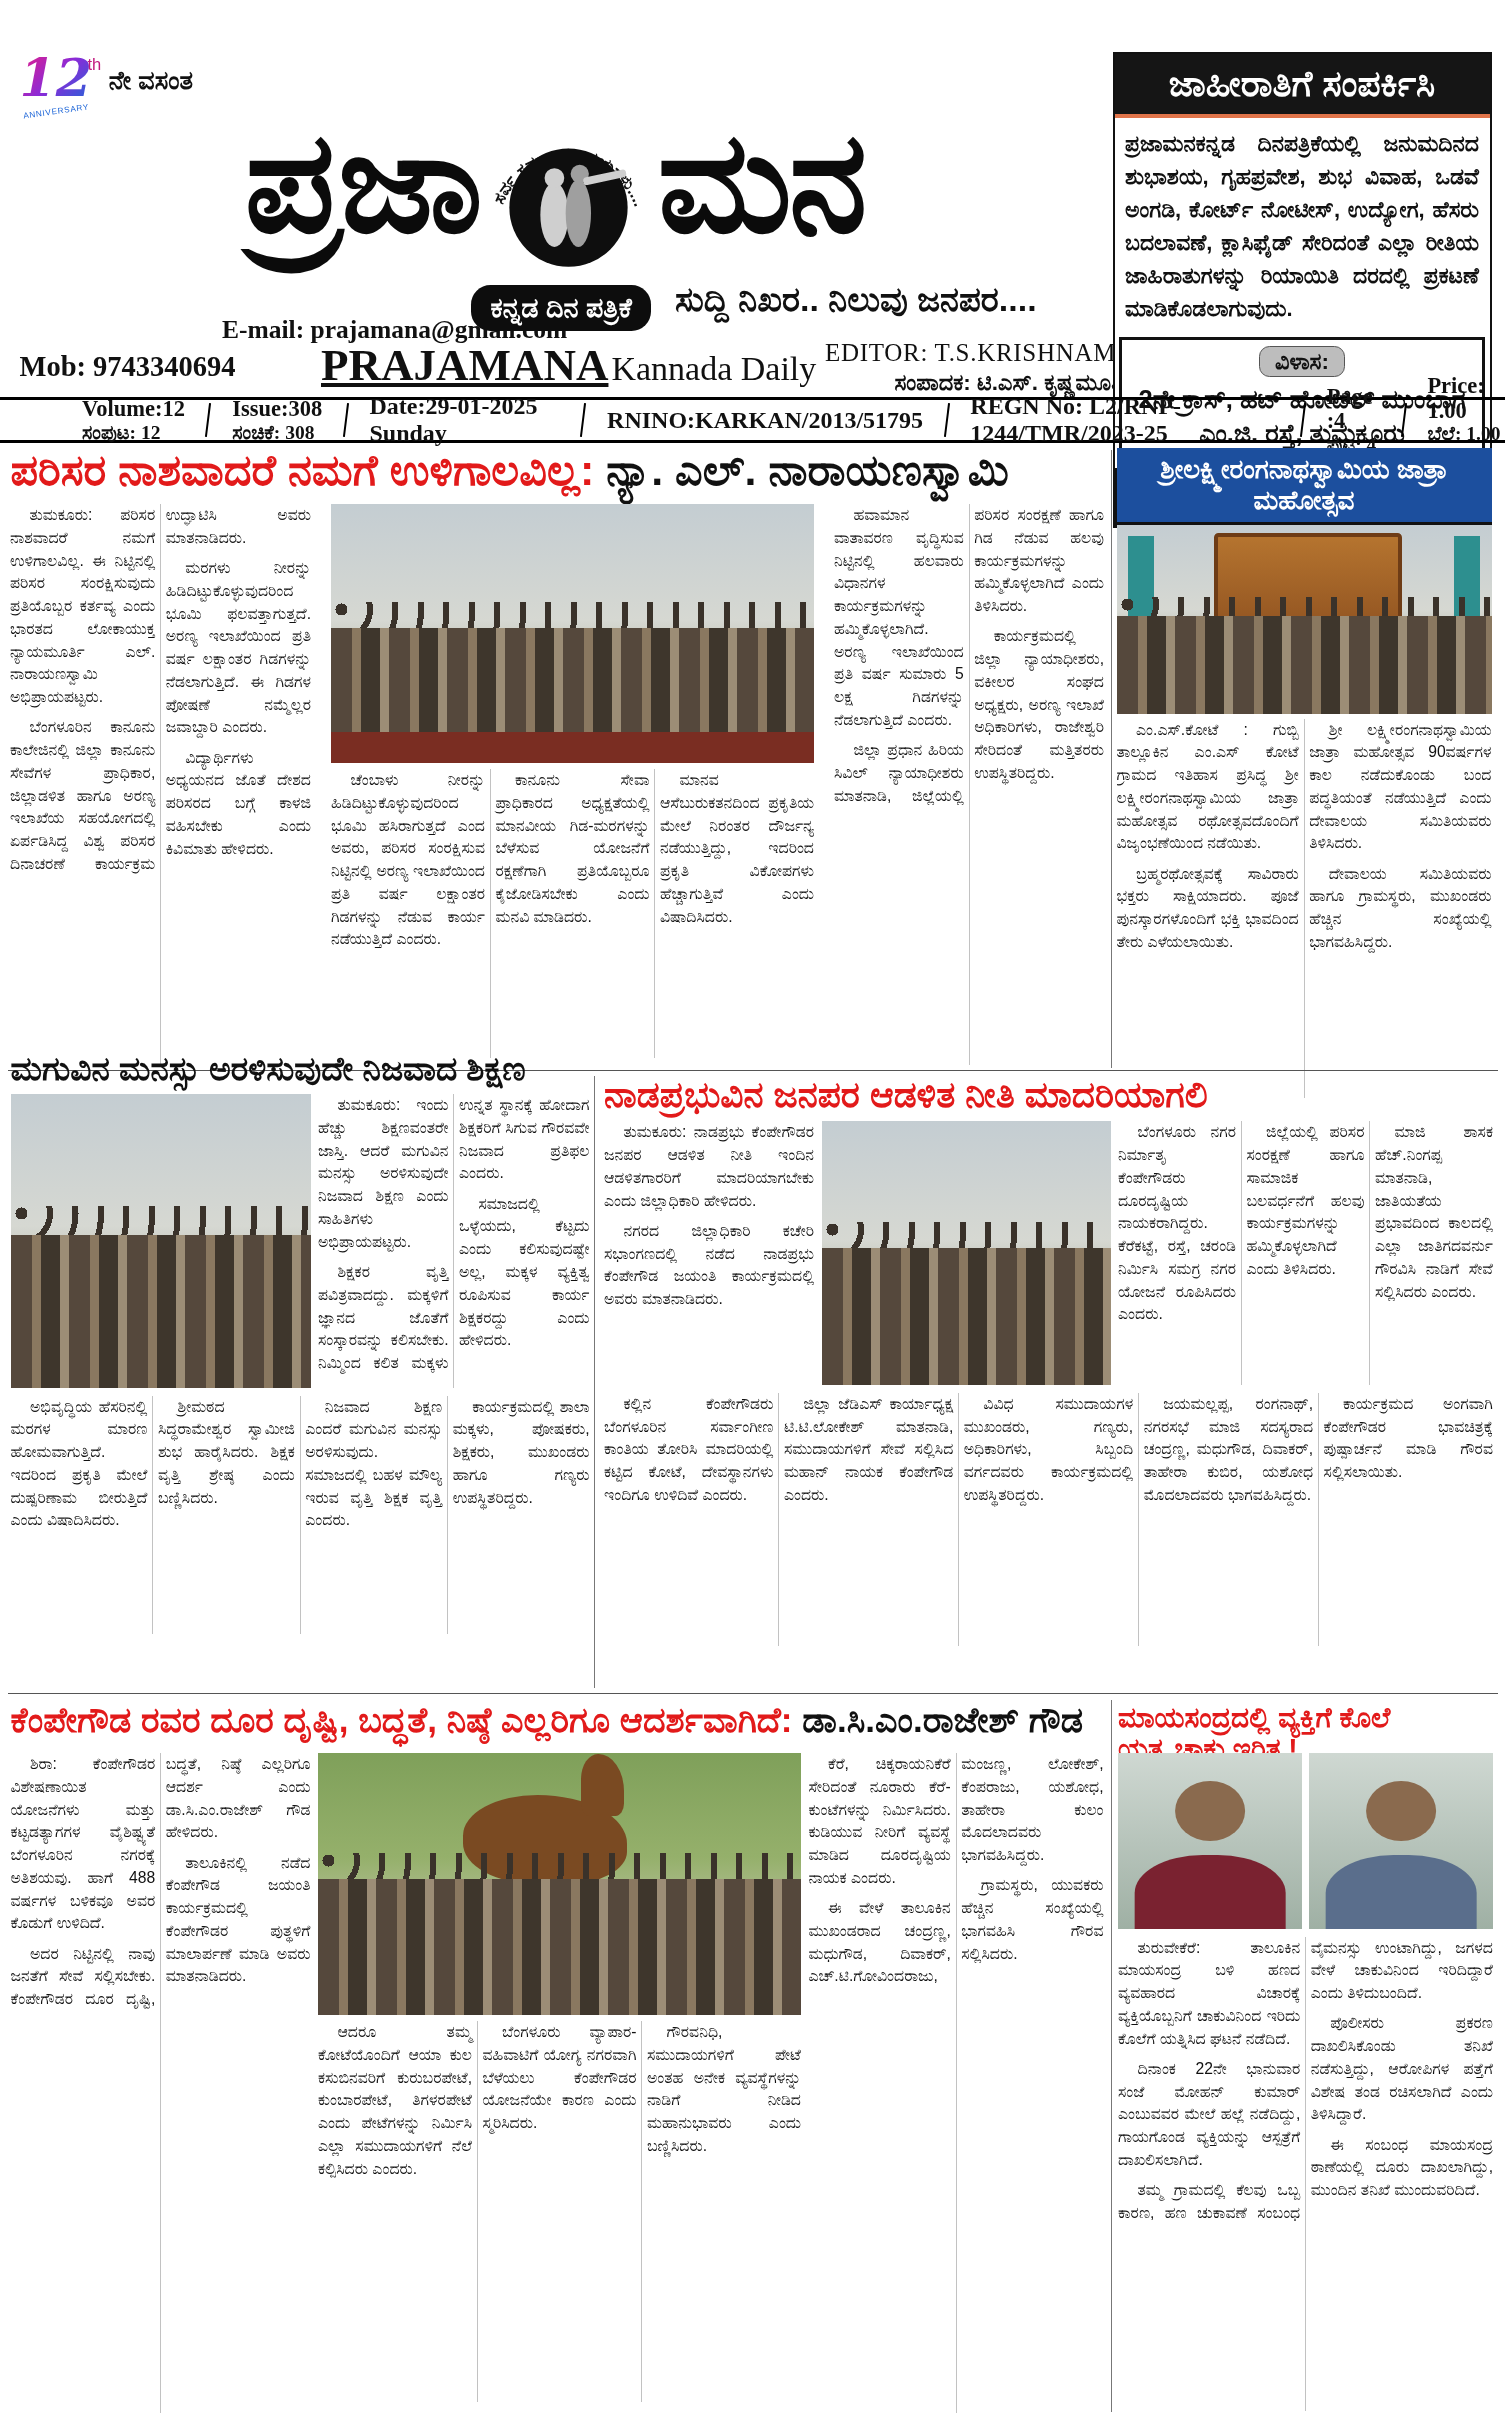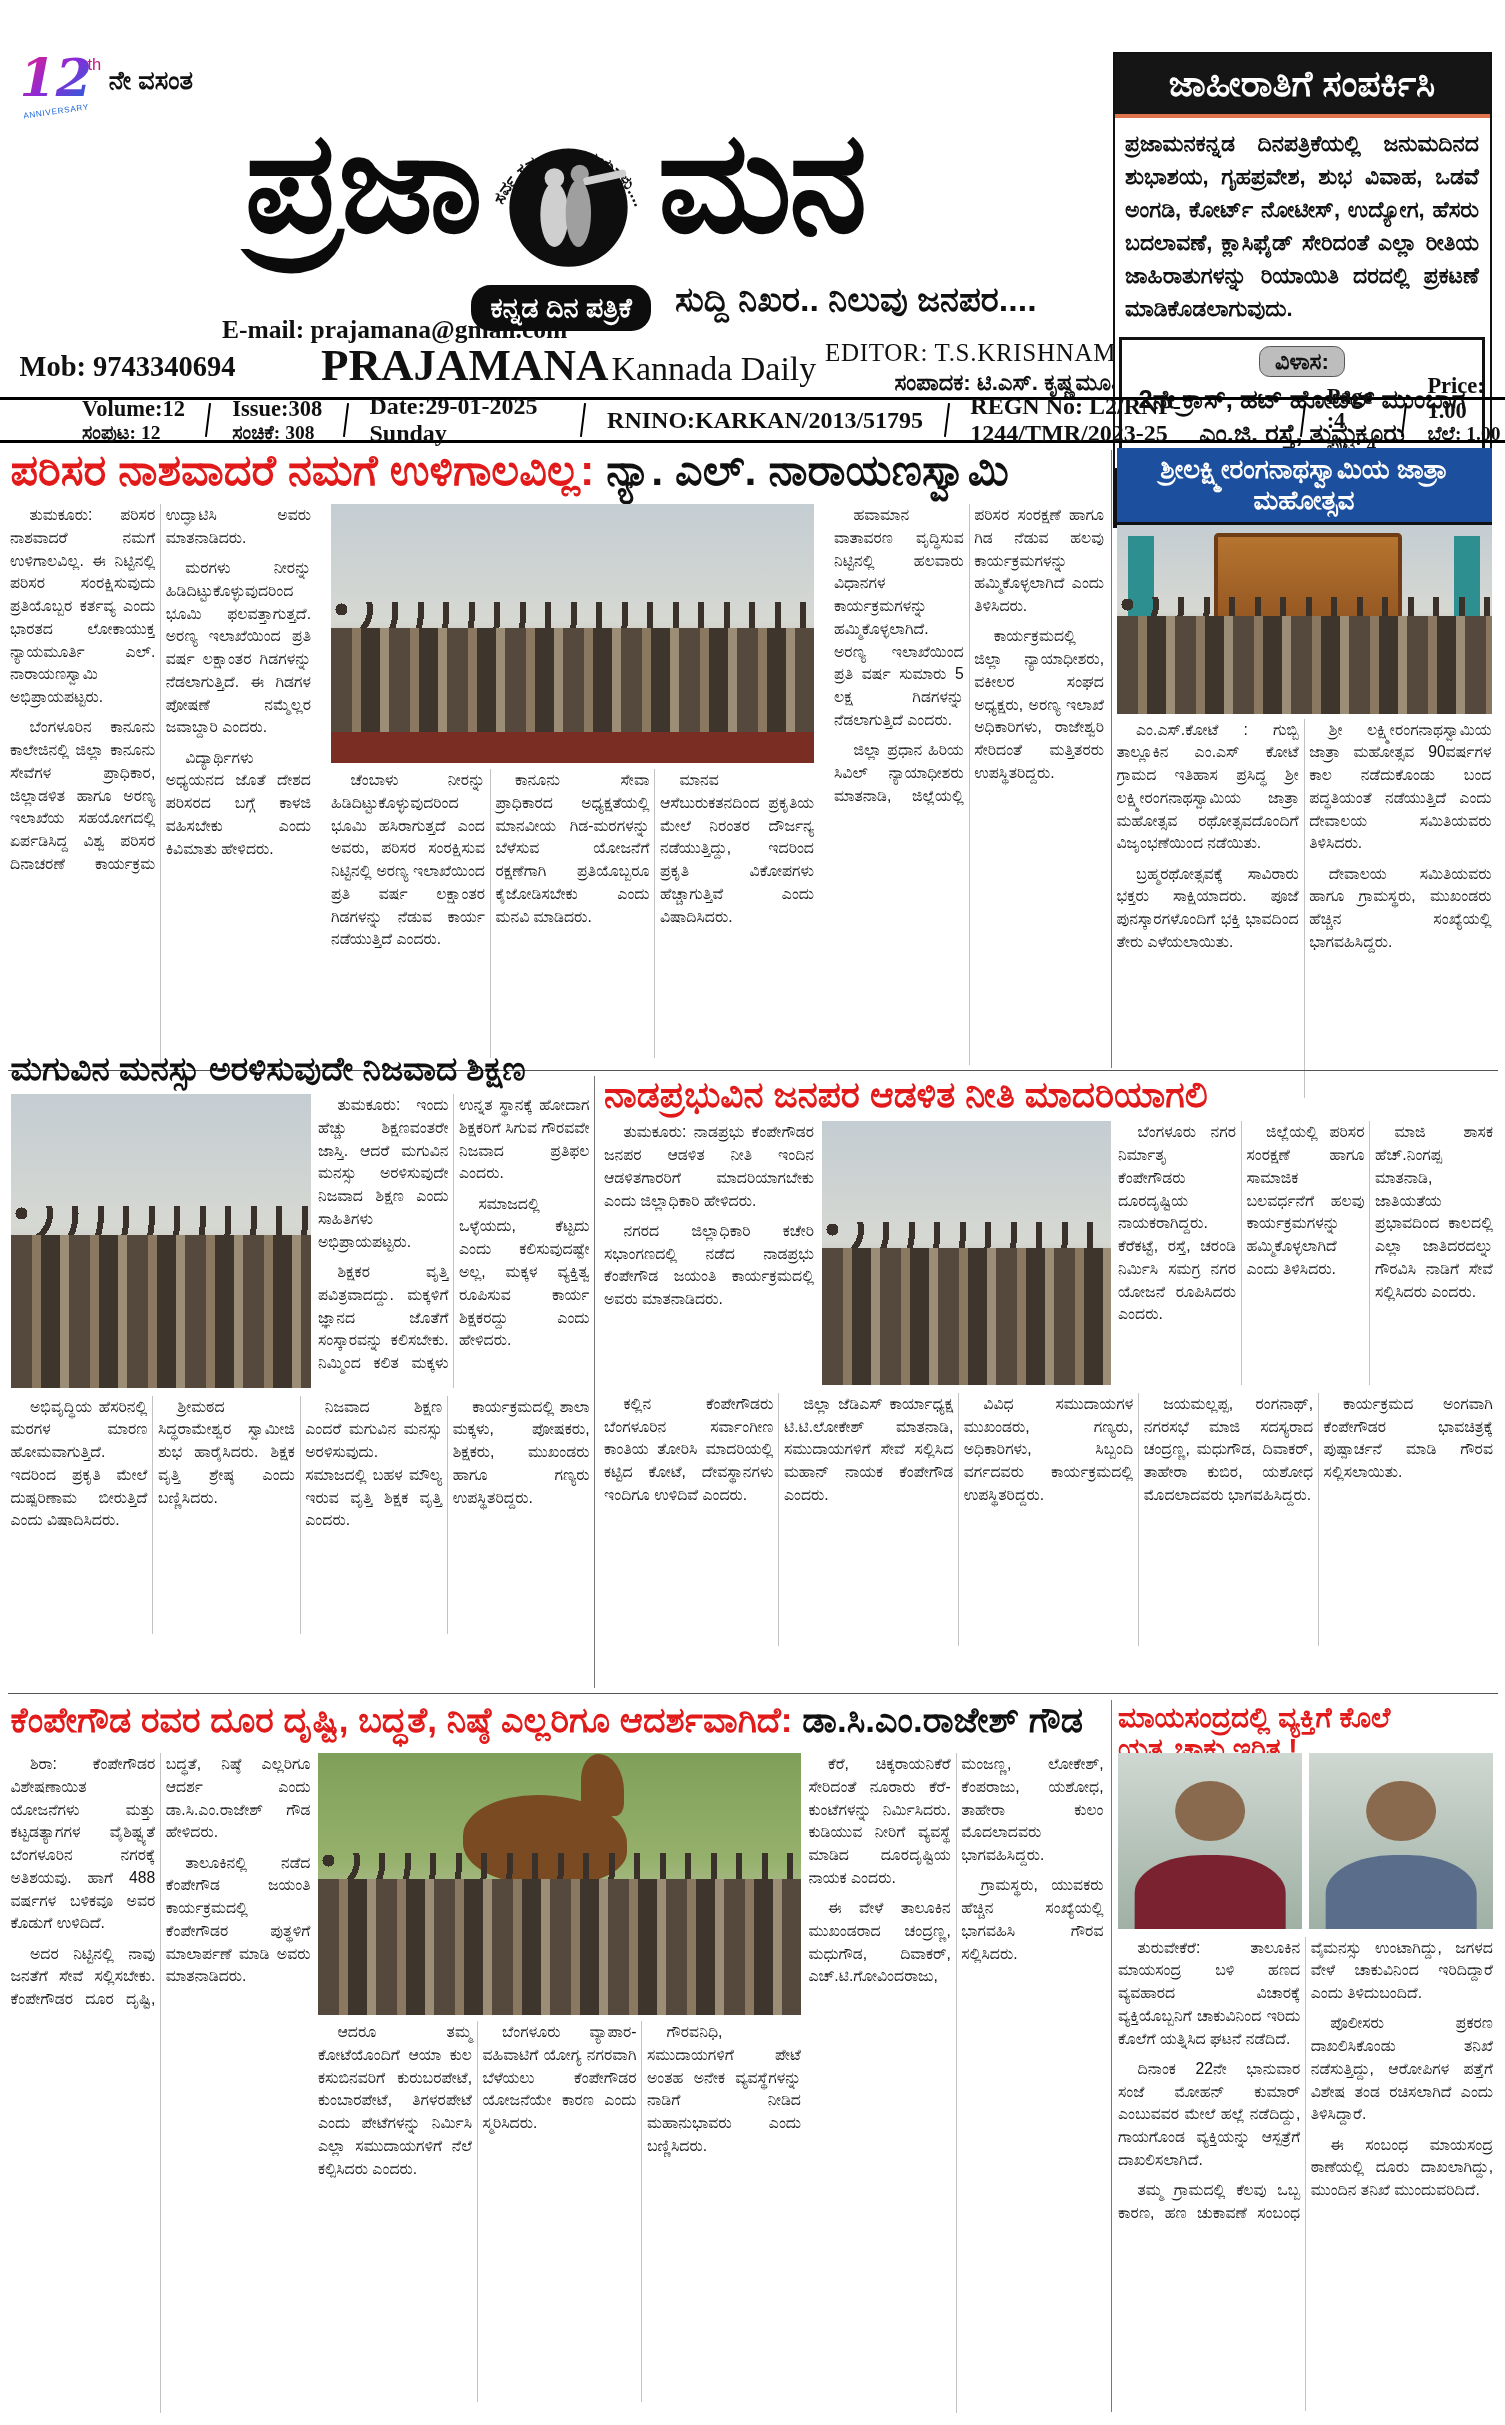--- a/index.html
+++ b/index.html
@@ -11,21 +11,21 @@
              background:linear-gradient(135deg,#e41e8a,#8a2bd8,#1e66d8);-webkit-background-clip:text;background-clip:text;color:transparent;}
   .anniv-sup{font-size:16.5px;font-weight:normal;color:#c2187d;margin-left:-4.5px;}
   .anniv-ribbon{position:absolute;left:3px;top:52px;font-size:8.2px;letter-spacing:0.7px;color:#1e66d8;transform:rotate(-8deg);}
   .anniv-kn{font-size:25.5px;font-weight:bold;margin:10.5px 0 0 7.5px;}
   .masthead{position:absolute;left:30px;top:63px;width:1049px;height:240px;display:flex;align-items:center;justify-content:center;gap:4.5px;}
   .mast-word{font-weight:900;font-size:141px;line-height:.95;letter-spacing:-3px;color:#0b0b0b;white-space:nowrap;}
   .emblem{width:169px;height:176px;flex:0 0 auto;}
   .email{position:absolute;left:222px;top:315px;font-family:"Liberation Serif",serif;font-weight:bold;font-size:25.5px;}
   .mob{position:absolute;left:19.5px;top:351px;font-family:"Liberation Serif",serif;font-weight:bold;font-size:28.5px;}
   .ptitle{position:absolute;left:321px;top:339px;font-family:"Liberation Serif",serif;white-space:nowrap;}
-  .ptitle .en{font-size:45px;font-weight:bold;}
+  .ptitle .en{font-size:45px;font-weight:bold;text-decoration:underline;}
   .ptitle .sub{font-size:34px;}
   .badge{position:absolute;left:471px;top:285px;background:#0d0d0d;color:#fff;border-radius:19.5px;
          padding:7.5px 19.5px;font-size:27px;font-weight:bold;}
   .tagline{position:absolute;left:675px;top:280px;font-size:34px;font-weight:900;white-space:nowrap;}
   .editor{position:absolute;left:825px;top:339px;text-align:center;}
   .editor .en{font-family:"Liberation Serif",serif;font-size:25px;letter-spacing:0.7px;}
   .editor .kn{font-size:22.5px;font-weight:bold;margin-top:3px;}
   
   .adbox{position:absolute;right:13.5px;top:52px;width:375px;border:2.2px solid #111;background:#fff;}
   .ad-head{background:#151515;color:#fff;font-size:36px;font-weight:bold;text-align:center;
@@ -266,21 +266,21 @@
           <p>ತುಮಕೂರು: ನಾಡಪ್ರಭು ಕೆಂಪೇಗೌಡರ ಜನಪರ ಆಡಳಿತ ನೀತಿ ಇಂದಿನ ಆಡಳಿತಗಾರರಿಗೆ ಮಾದರಿಯಾಗಬೇಕು ಎಂದು ಜಿಲ್ಲಾಧಿಕಾರಿ ಹೇಳಿದರು.</p>
           <p>ನಗರದ ಜಿಲ್ಲಾಧಿಕಾರಿ ಕಚೇರಿ ಸಭಾಂಗಣದಲ್ಲಿ ನಡೆದ ನಾಡಪ್ರಭು ಕೆಂಪೇಗೌಡ ಜಯಂತಿ ಕಾರ್ಯಕ್ರಮದಲ್ಲಿ ಅವರು ಮಾತನಾಡಿದರು.</p>
         </div>
       <div class="photo" style="width:289px;height:264px;flex:0 0 auto;">
         <div class="heads"></div>
         <div class="crowd"></div>
       </div>
       <div class="cols midr-colB">
           <p>ಬೆಂಗಳೂರು ನಗರ ನಿರ್ಮಾತೃ ಕೆಂಪೇಗೌಡರು ದೂರದೃಷ್ಟಿಯ ನಾಯಕರಾಗಿದ್ದರು. ಕೆರೆಕಟ್ಟೆ, ರಸ್ತೆ, ಚರಂಡಿ ನಿರ್ಮಿಸಿ ಸಮಗ್ರ ನಗರ ಯೋಜನೆ ರೂಪಿಸಿದರು ಎಂದರು.</p>
           <p>ಜಿಲ್ಲೆಯಲ್ಲಿ ಪರಿಸರ ಸಂರಕ್ಷಣೆ ಹಾಗೂ ಸಾಮಾಜಿಕ ಬಲವರ್ಧನೆಗೆ ಹಲವು ಕಾರ್ಯಕ್ರಮಗಳನ್ನು ಹಮ್ಮಿಕೊಳ್ಳಲಾಗಿದೆ ಎಂದು ತಿಳಿಸಿದರು.</p>
-          <p>ಮಾಜಿ ಶಾಸಕ ಹೆಚ್.ನಿಂಗಪ್ಪ ಮಾತನಾಡಿ, ಜಾತಿಯತೆಯ ಪ್ರಭಾವದಿಂದ ಕಾಲದಲ್ಲಿ ಎಲ್ಲಾ ಜಾತಿದರದಲ್ನು ಗೌರವಿಸಿ ನಾಡಿಗೆ ಸೇವೆ ಸಲ್ಲಿಸಿದರು ಎಂದರು.</p>
+          <p>ಮಾಜಿ ಶಾಸಕ ಹೆಚ್.ನಿಂಗಪ್ಪ ಮಾತನಾಡಿ, ಜಾತಿಯತೆಯ ಪ್ರಭಾವದಿಂದ ಕಾಲದಲ್ಲಿ ಎಲ್ಲಾ ಜಾತಿಗದವರ್ನು ಗೌರವಿಸಿ ನಾಡಿಗೆ ಸೇವೆ ಸಲ್ಲಿಸಿದರು ಎಂದರು.</p>
         </div>
     </div>
     <div class="cols midr-bottom">
         <p>ಕಲ್ಲಿನ ಕೆಂಪೇಗೌಡರು ಬೆಂಗಳೂರಿನ ಸರ್ವಾಂಗೀಣ ಕಾಂತಿಯ ತೋರಿಸಿ ಮಾದರಿಯಲ್ಲಿ ಕಟ್ಟಿದ ಕೋಟೆ, ದೇವಸ್ಥಾನಗಳು ಇಂದಿಗೂ ಉಳಿದಿವೆ ಎಂದರು.</p>
         <p>ಜಿಲ್ಲಾ ಜೆಡಿಎಸ್ ಕಾರ್ಯಾಧ್ಯಕ್ಷ ಟಿ.ಟಿ.ಲೋಕೇಶ್ ಮಾತನಾಡಿ, ಸಮುದಾಯಗಳಿಗೆ ಸೇವೆ ಸಲ್ಲಿಸಿದ ಮಹಾನ್ ನಾಯಕ ಕೆಂಪೇಗೌಡ ಎಂದರು.</p>
         <p>ವಿವಿಧ ಸಮುದಾಯಗಳ ಮುಖಂಡರು, ಗಣ್ಯರು, ಅಧಿಕಾರಿಗಳು, ಸಿಬ್ಬಂದಿ ವರ್ಗದವರು ಕಾರ್ಯಕ್ರಮದಲ್ಲಿ ಉಪಸ್ಥಿತರಿದ್ದರು.</p>
         <p>ಜಯಮಲ್ಲಪ್ಪ, ರಂಗನಾಥ್, ನಗರಸಭೆ ಮಾಜಿ ಸದಸ್ಯರಾದ ಚಂದ್ರಣ್ಣ, ಮಧುಗೌಡ, ದಿವಾಕರ್, ತಾಹೇರಾ ಕುಬಿರ, ಯಶೋಧ ಮೊದಲಾದವರು ಭಾಗವಹಿಸಿದ್ದರು.</p>
         <p>ಕಾರ್ಯಕ್ರಮದ ಅಂಗವಾಗಿ ಕೆಂಪೇಗೌಡರ ಭಾವಚಿತ್ರಕ್ಕೆ ಪುಷ್ಪಾರ್ಚನೆ ಮಾಡಿ ಗೌರವ ಸಲ್ಲಿಸಲಾಯಿತು.</p>
       </div>
   </div>

